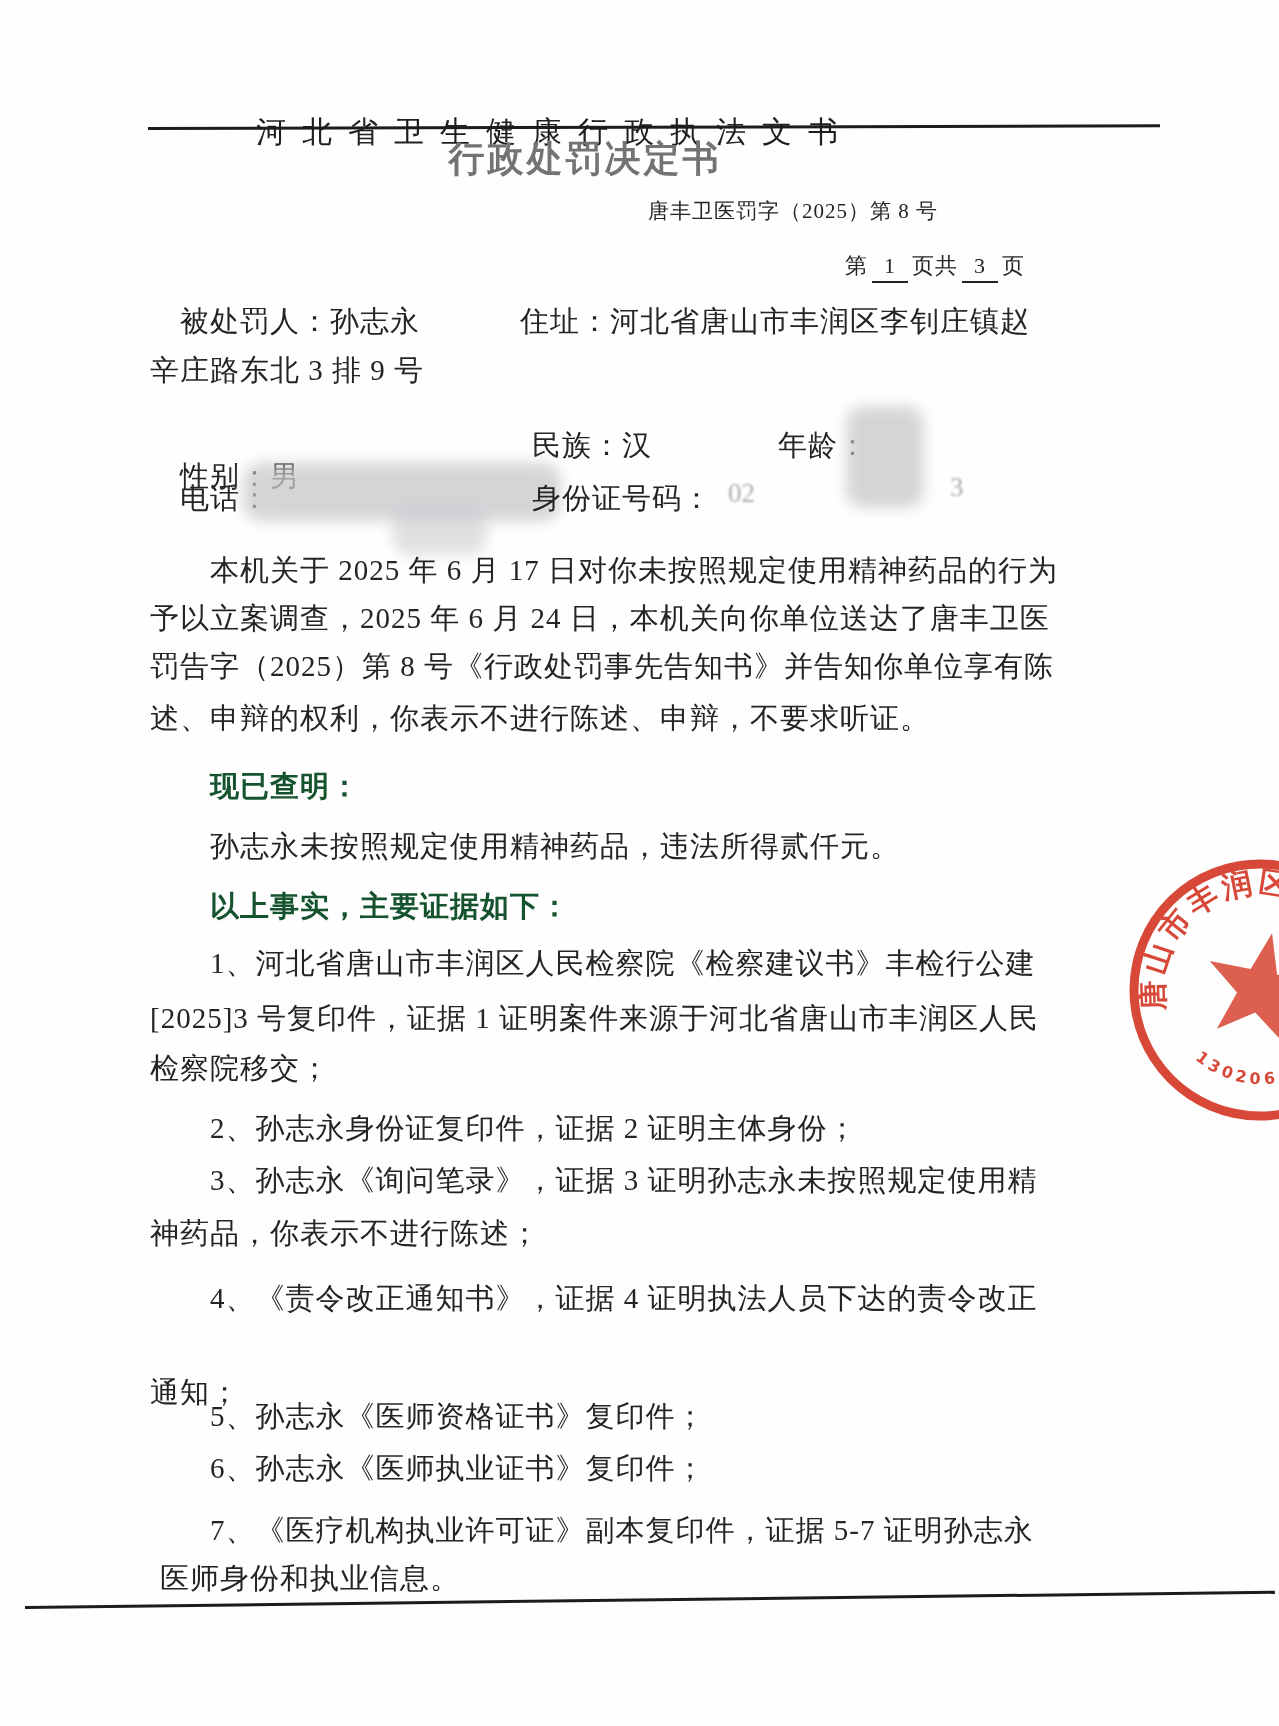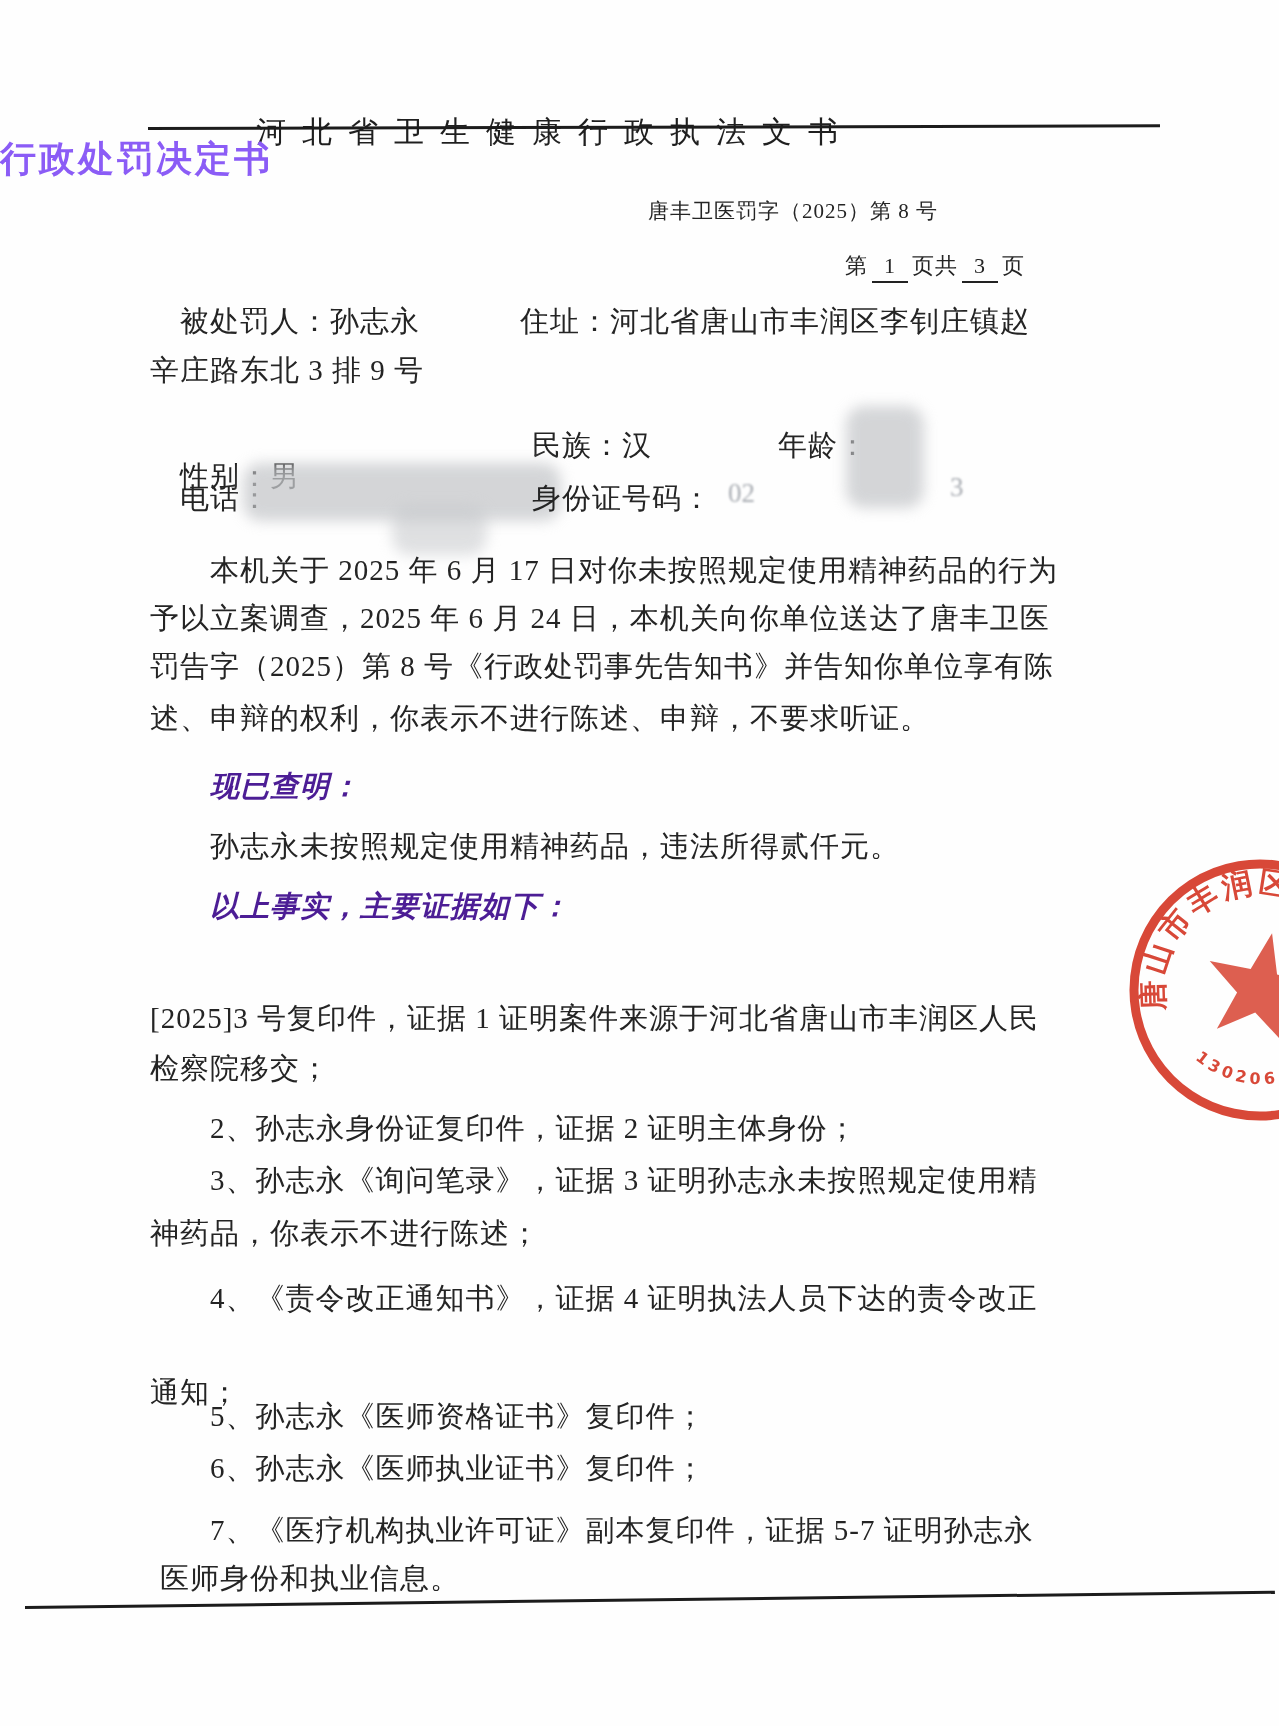--- a/index.html
+++ b/index.html
@@ -9,27 +9,27 @@
     font-family:"Liberation Serif","DejaVu Serif",serif;
     color:#242424;
   }
   .line{position:absolute;white-space:nowrap;font-size:29px;letter-spacing:1px;line-height:1.3;}
   .letterhead{
     left:0;top:80px;width:1110px;text-align:center;
     font-size:30px;letter-spacing:16px;color:#1f1f1f;margin-top:32px;
   }
   .hline{position:absolute;background:#1c1c1c;}
   .doc-title{
-    left:0;top:136px;width:1170px;
-    font-size:36px;font-weight:700;letter-spacing:3px;color:#8b5cf6;
+    left:0;top:136px;width:1170px;text-align:center;
+    font-size:36px;font-weight:700;letter-spacing:3px;color:#737373;
   }
   .doc-number{left:648px;top:198px;font-size:21px;letter-spacing:1px;}
   .page-indicator{left:845px;top:252px;font-size:22px;letter-spacing:1px;}
   .pg-num{display:inline-block;min-width:36px;text-align:center;border-bottom:2px solid #222;margin:0 4px;}
-  .bold{font-weight:700;color:#4c1d95;font-style:italic;}
+  .bold{font-weight:700;color:#14532d;}
   .redaction{position:absolute;background:#c6c8cb;border-radius:18px;filter:blur(7px);opacity:.75;}
   .faint{position:absolute;white-space:nowrap;color:#a9adb3;filter:blur(1.2px);font-size:27px;}
   .seal{position:absolute;left:1110px;top:840px;mix-blend-mode:multiply;opacity:.93;}
   .footer-rule{transform-origin:left center;transform:rotate(-0.7deg);}
   .header-rule{transform-origin:left center;transform:rotate(-0.15deg);}
 </style>
 </head>
 <body>
 
 <div class="page">
@@ -76,20 +76,21 @@
 
   <div class="line" style="left:210px;top:552px;">本机关于 2025 年 6 月 17 日对你未按照规定使用精神药品的行为</div>
   <div class="line" style="left:150px;top:600px;">予以立案调查，2025 年 6 月 24 日，本机关向你单位送达了唐丰卫医</div>
   <div class="line" style="left:150px;top:648px;">罚告字（2025）第 8 号《行政处罚事先告知书》并告知你单位享有陈</div>
   <div class="line" style="left:150px;top:700px;">述、申辩的权利，你表示不进行陈述、申辩，不要求听证。</div>
 
   <div class="line bold" style="left:210px;top:768px;">现已查明：</div>
   <div class="line" style="left:210px;top:828px;">孙志永未按照规定使用精神药品，违法所得贰仟元。</div>
   <div class="line bold" style="left:210px;top:888px;">以上事实，主要证据如下：</div>
 
+  <div class="line" style="left:210px;top:945px;">1、河北省唐山市丰润区人民检察院《检察建议书》丰检行公建</div>
   <div class="line" style="left:150px;top:1000px;">[2025]3 号复印件，证据 1 证明案件来源于河北省唐山市丰润区人民</div>
   <div class="line" style="left:150px;top:1050px;">检察院移交；</div>
   <div class="line" style="left:210px;top:1110px;">2、孙志永身份证复印件，证据 2 证明主体身份；</div>
   <div class="line" style="left:210px;top:1162px;">3、孙志永《询问笔录》，证据 3 证明孙志永未按照规定使用精</div>
   <div class="line" style="left:150px;top:1215px;">神药品，你表示不进行陈述；</div>
   <div class="line" style="left:210px;top:1280px;">4、《责令改正通知书》，证据 4 证明执法人员下达的责令改正</div>
   <div class="line" style="left:150px;top:1330px;margin-top:44px;">通知；</div>
   <div class="line" style="left:210px;top:1398px;">5、孙志永《医师资格证书》复印件；</div>
   <div class="line" style="left:210px;top:1450px;">6、孙志永《医师执业证书》复印件；</div>
   <div class="line" style="left:210px;top:1512px;">7、《医疗机构执业许可证》副本复印件，证据 5-7 证明孙志永</div>

